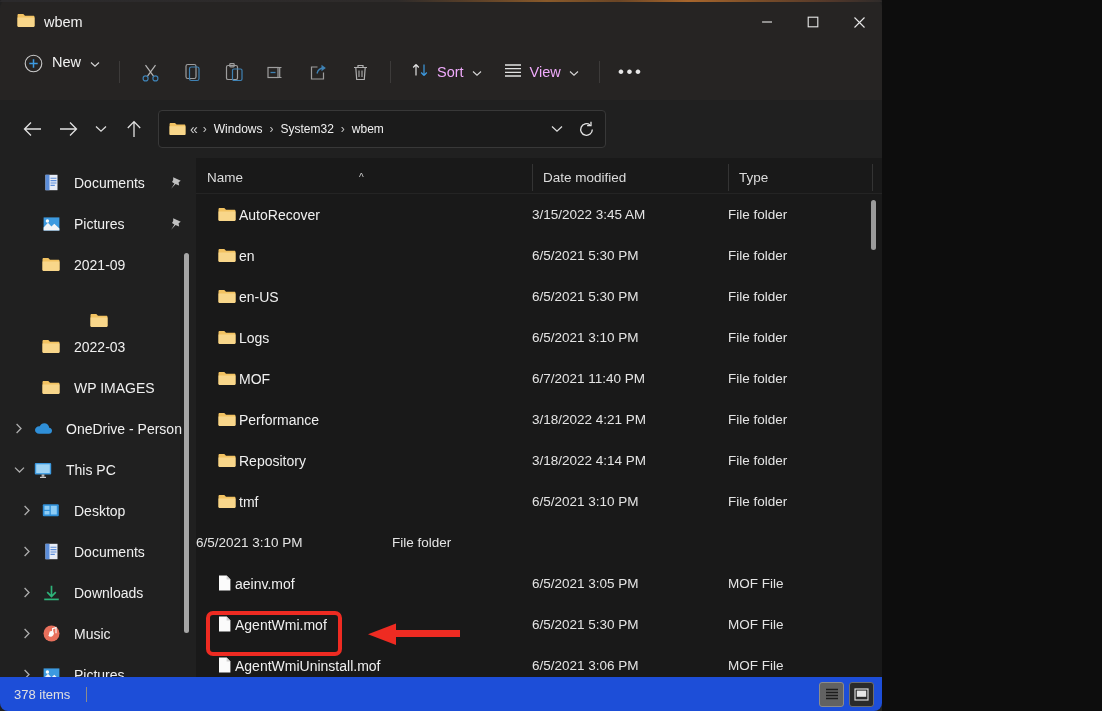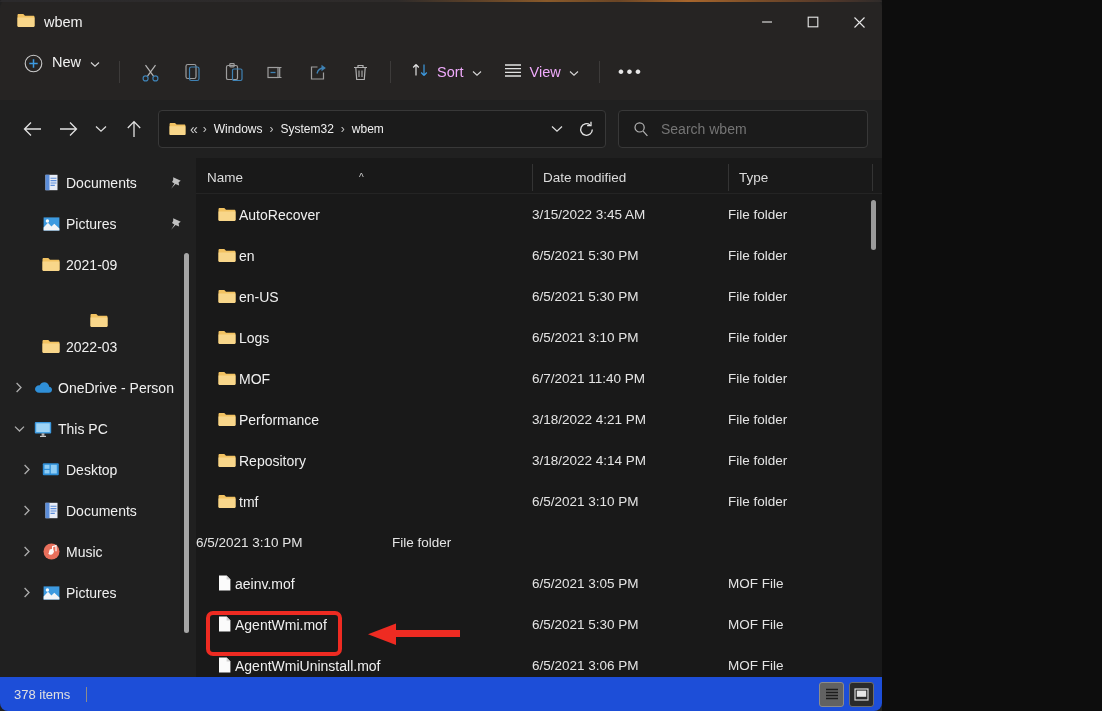--- a/index.html
+++ b/index.html
@@ -115,21 +115,21 @@
     margin: 0 8px 0 4px; border-radius: 4px; padding-right: 6px;
     position: relative;
   }
   .chev {
     width: 22px; flex: 0 0 22px; display: flex; align-items: center; justify-content: center;
     color: #9a9a9a; font-size: 11px;
   }
   .navicon { width: 26px; flex: 0 0 26px; display: flex; align-items: center; justify-content: center; }
   .navlabel {
     font-size: 14px; color: #f0f0f0; white-space: nowrap;
-    overflow: hidden; margin-left: 2px;
+    overflow: hidden; margin-left: 10px;
   }
   .pin { margin-left: auto; color: #bdbdbd; display:flex; align-items:center; }
   .sb-scroll {
     position: absolute; right: 7px; top: 95px;
     width: 5px; height: 380px; background: #a6a6a6; border-radius: 3px;
   }
 
   
   .filepane { flex: 1; position: relative; background: #191919; overflow: hidden; }
   .colhead {
@@ -378,29 +378,20 @@
           </svg>
       </div>
       <div class="addr-refresh">
         <svg width="17" height="17" viewBox="0 0 17 17">
           <path d="M14.3 8.5A5.8 5.8 0 1 1 12 3.9" fill="none" stroke="#e4e4e4" stroke-width="1.3"></path>
           <path d="M13 0.8v3.9h-3.9" fill="none" stroke="#e4e4e4" stroke-width="1.3"></path>
         </svg>
       </div>
     </div>
 
-    <div class="searchbox">
-      <span style="display:flex;align-items:center">
-        <svg width="16" height="16" viewBox="0 0 16 16">
-          <circle cx="6.6" cy="6.4" r="4.6" fill="none" stroke="#b4b4b4" stroke-width="1.2"></circle>
-          <path d="M10.1 10.1l4.3 4.8" stroke="#b4b4b4" stroke-width="1.2"></path>
-        </svg>
-      </span>
-      <input class="ph" style="background: transparent; border: none; outline: none; color: rgb(230, 230, 230); font-family: &quot;Liberation Sans&quot;, sans-serif; font-size: 14px; width: 100%;" placeholder="Search wbem">
-    </div>
   </div>
 
   <div class="bodyrow">
 
     <div class="sidebar">
       <div id="sidebar-items">
           <div class="navitem" style="padding-left: 12px;">
             <span class="chev"></span>
             <span class="navicon">
               <svg width="15" height="17" viewBox="0 0 15 17">
@@ -454,20 +445,30 @@
           </div>
           <div class="navitem" style="padding-left: 12px;">
             <span class="chev"></span>
             <span class="navicon">
               <svg width="18" height="15" viewBox="0 0 18 15">
                 <path d="M0.5 2.2c0-0.7 0.5-1.2 1.2-1.2h4.6l1.7 1.8h8.3c0.7 0 1.2 0.5 1.2 1.2v8.8c0 0.7-0.5 1.2-1.2 1.2H1.7C1 14 0.5 13.5 0.5 12.8z" fill="#f2c261"></path>
                 <path d="M0.5 4.6h17v8.2c0 0.7-0.5 1.2-1.2 1.2H1.7C1 14 0.5 13.5 0.5 12.8z" fill="#f8d68a"></path>
               </svg>
             </span>
             <span class="navlabel">2022-03</span>
+          </div>
+          <div class="navitem" style="padding-left: 12px;">
+            <span class="chev"></span>
+            <span class="navicon">
+              <svg width="18" height="15" viewBox="0 0 18 15">
+                <path d="M0.5 2.2c0-0.7 0.5-1.2 1.2-1.2h4.6l1.7 1.8h8.3c0.7 0 1.2 0.5 1.2 1.2v8.8c0 0.7-0.5 1.2-1.2 1.2H1.7C1 14 0.5 13.5 0.5 12.8z" fill="#f2c261"></path>
+                <path d="M0.5 4.6h17v8.2c0 0.7-0.5 1.2-1.2 1.2H1.7C1 14 0.5 13.5 0.5 12.8z" fill="#f8d68a"></path>
+              </svg>
+            </span>
+            <span class="navlabel">WP IMAGES</span>
           </div>
           <div class="navitem" style="padding-left: 4px;">
             <span class="chev">
               <svg width="8" height="11" viewBox="0 0 8 11">
                 <path d="M1.6 1L6 5.5 1.6 10" fill="none" stroke="#adadad" stroke-width="1.3"></path>
               </svg>
             </span>
             <span class="navicon">
               <svg width="19" height="15" viewBox="0 0 19 15">
                 <path d="M5.2 12.8h9.7c1.7 0 3.1-1.3 3.1-3 0-1.6-1.2-2.9-2.8-3-0.2-2.5-2.3-4.5-4.9-4.5-2 0-3.7 1.2-4.5 2.9-0.2 0-0.3 0-0.5 0C2.8 5.2 1 7 1 9.1c0 2 1.7 3.7 4.2 3.7z" fill="#2f8fd8"></path>
@@ -514,20 +515,34 @@
               </svg>
             </span>
             <span class="navicon">
               <svg width="15" height="17" viewBox="0 0 15 17">
                 <rect x="1.5" y="0.8" width="12" height="15.4" fill="#e8edf7"></rect>
                 <rect x="1.5" y="0.8" width="4" height="15.4" fill="#5b8dd9"></rect>
                 <path d="M6.5 4.2h6M6.5 6.6h6M6.5 9h6M6.5 11.4h4.3" stroke="#5b8dd9" stroke-width="1.1"></path>
               </svg>
             </span>
             <span class="navlabel">Documents</span>
+          </div>
+          <div class="navitem" style="padding-left: 12px;">
+            <span class="chev">
+              <svg width="8" height="11" viewBox="0 0 8 11">
+                <path d="M1.6 1L6 5.5 1.6 10" fill="none" stroke="#adadad" stroke-width="1.3"></path>
+              </svg>
+            </span>
+            <span class="navicon">
+              <svg width="17" height="16" viewBox="0 0 17 16">
+                <path d="M8.5 0.8v10M4.2 7.2l4.3 4.4 4.3-4.4" fill="none" stroke="#2eb37a" stroke-width="1.7"></path>
+                <path d="M1.2 14.4h14.6" stroke="#2eb37a" stroke-width="1.7"></path>
+              </svg>
+            </span>
+            <span class="navlabel">Downloads</span>
           </div>
           <div class="navitem" style="padding-left: 12px;">
             <span class="chev">
               <svg width="8" height="11" viewBox="0 0 8 11">
                 <path d="M1.6 1L6 5.5 1.6 10" fill="none" stroke="#adadad" stroke-width="1.3"></path>
               </svg>
             </span>
             <span class="navicon">
               <svg width="17" height="17" viewBox="0 0 17 17">
                 <circle cx="8.5" cy="8.5" r="8" fill="#e8705c"></circle>

